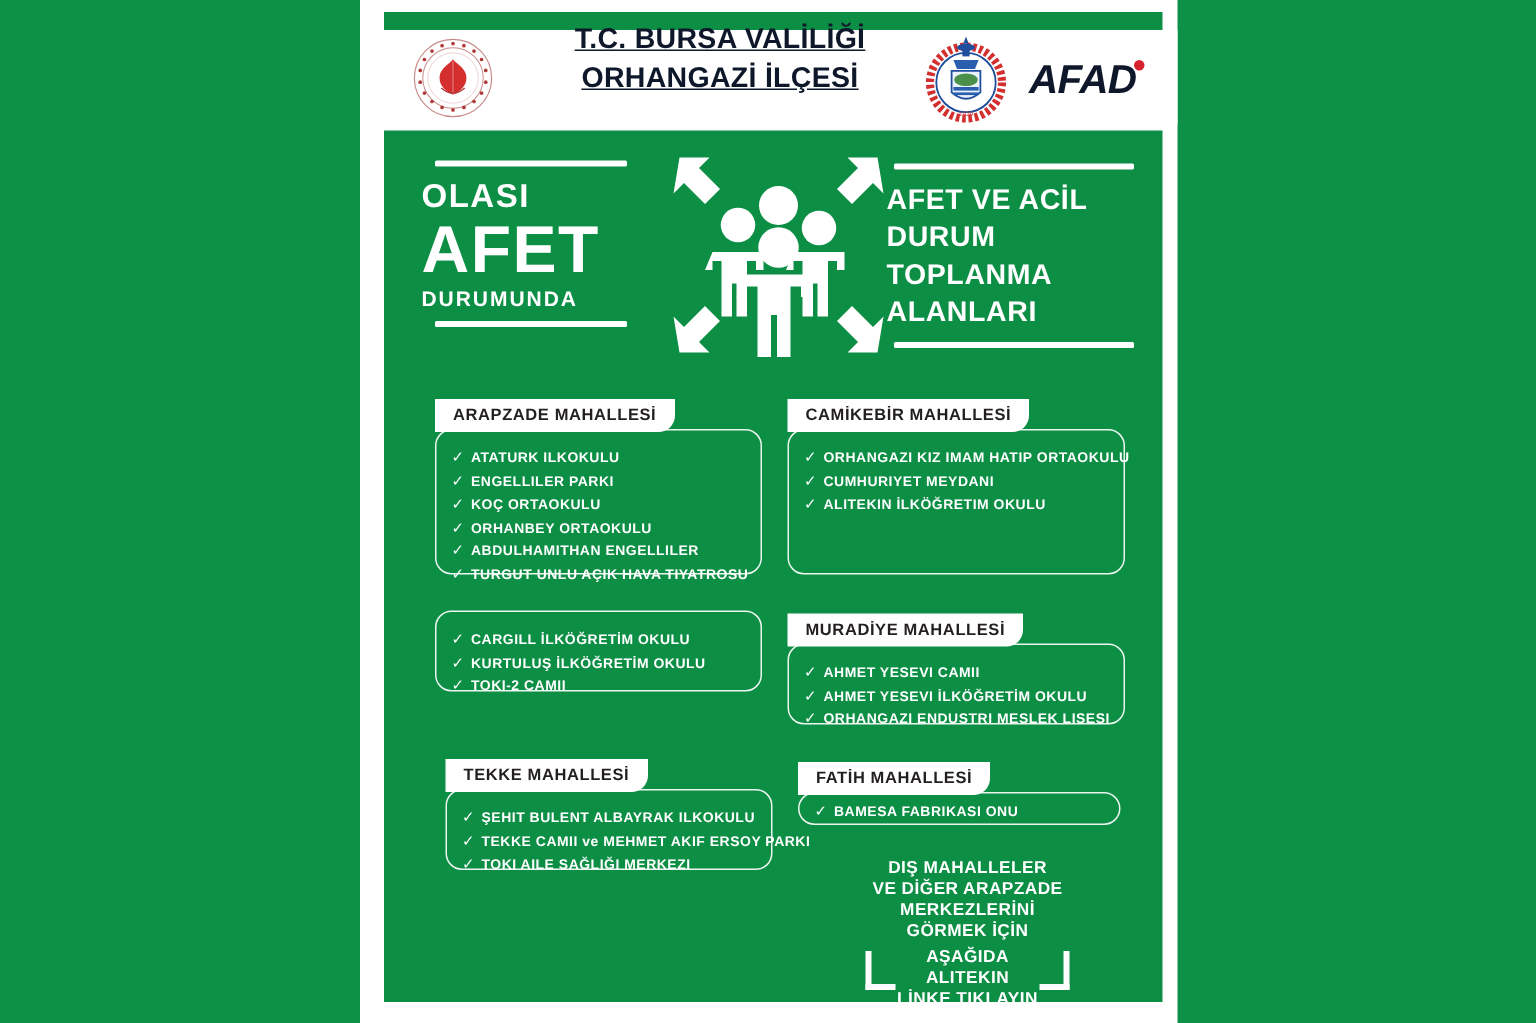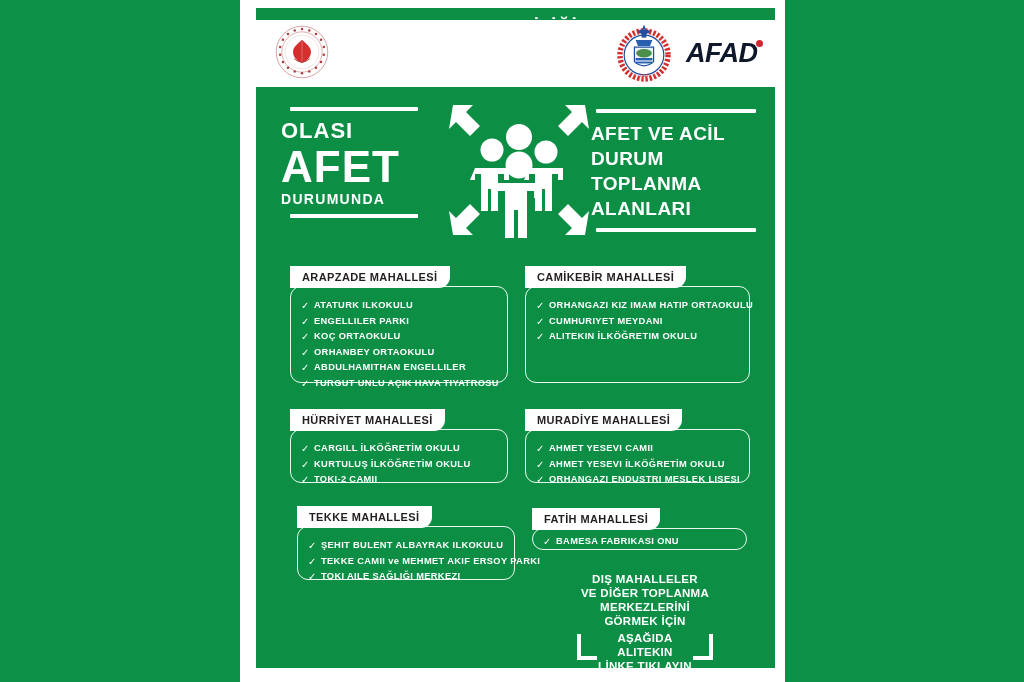--- a/index.html
+++ b/index.html
@@ -47,21 +47,21 @@
     position: absolute;
     left: 274px; top: 24px;
     width: 56px; height: 56px;
   }
 
   .header-title {
     position: absolute;
     left: 355px; top: 14px;
     width: 250px;
     text-align: center;
-    color: #ffffff;
+    color: #0f172a;
     font-weight: bold;
     font-size: 19px;
     line-height: 26px;
     letter-spacing: 0.2px;
     text-decoration: underline;
   }
 
   .logo-muni {
     position: absolute;
     left: 613px; top: 22px;
@@ -369,21 +369,20 @@
           <span>CUMHURIYET MEYDANI</span>
         </div>
       <div class="item">
           <span class="tick">✓</span>
           <span>ALITEKIN İLKÖĞRETIM OKULU</span>
         </div>
     </div>
   </div>
 
   <div class="block" style="left:290px; top:409px; width:218px;">
-    <div class="block-head">HÜRRİYET MAHALLESİ</div>
     <div class="block-box" style="height:54px;">
       <div class="item">
           <span class="tick">✓</span>
           <span>CARGILL İLKÖĞRETİM OKULU</span>
         </div>
       <div class="item">
           <span class="tick">✓</span>
           <span>KURTULUŞ İLKÖĞRETİM OKULU</span>
         </div>
       <div class="item">
@@ -435,21 +434,21 @@
       <div class="item">
           <span class="tick">✓</span>
           <span>BAMESA FABRIKASI ONU</span>
         </div>
     </div>
   </div>
 
   <div class="footer">
     <div class="footer-top">
       <div>DIŞ MAHALLELER</div>
-      <div>VE DİĞER TOPLANMA</div>
+      <div>VE DİĞER ARAPZADE</div>
       <div>MERKEZLERİNİ</div>
       <div>GÖRMEK İÇİN</div>
     </div>
     <div class="footer-brackets">
       <div class="bracket left"></div>
       <div class="bracket right"></div>
       <div class="footer-bottom">
         <div>AŞAĞIDA</div>
         <div>ALITEKIN</div>
         <div>LİNKE TIKLAYIN</div>

